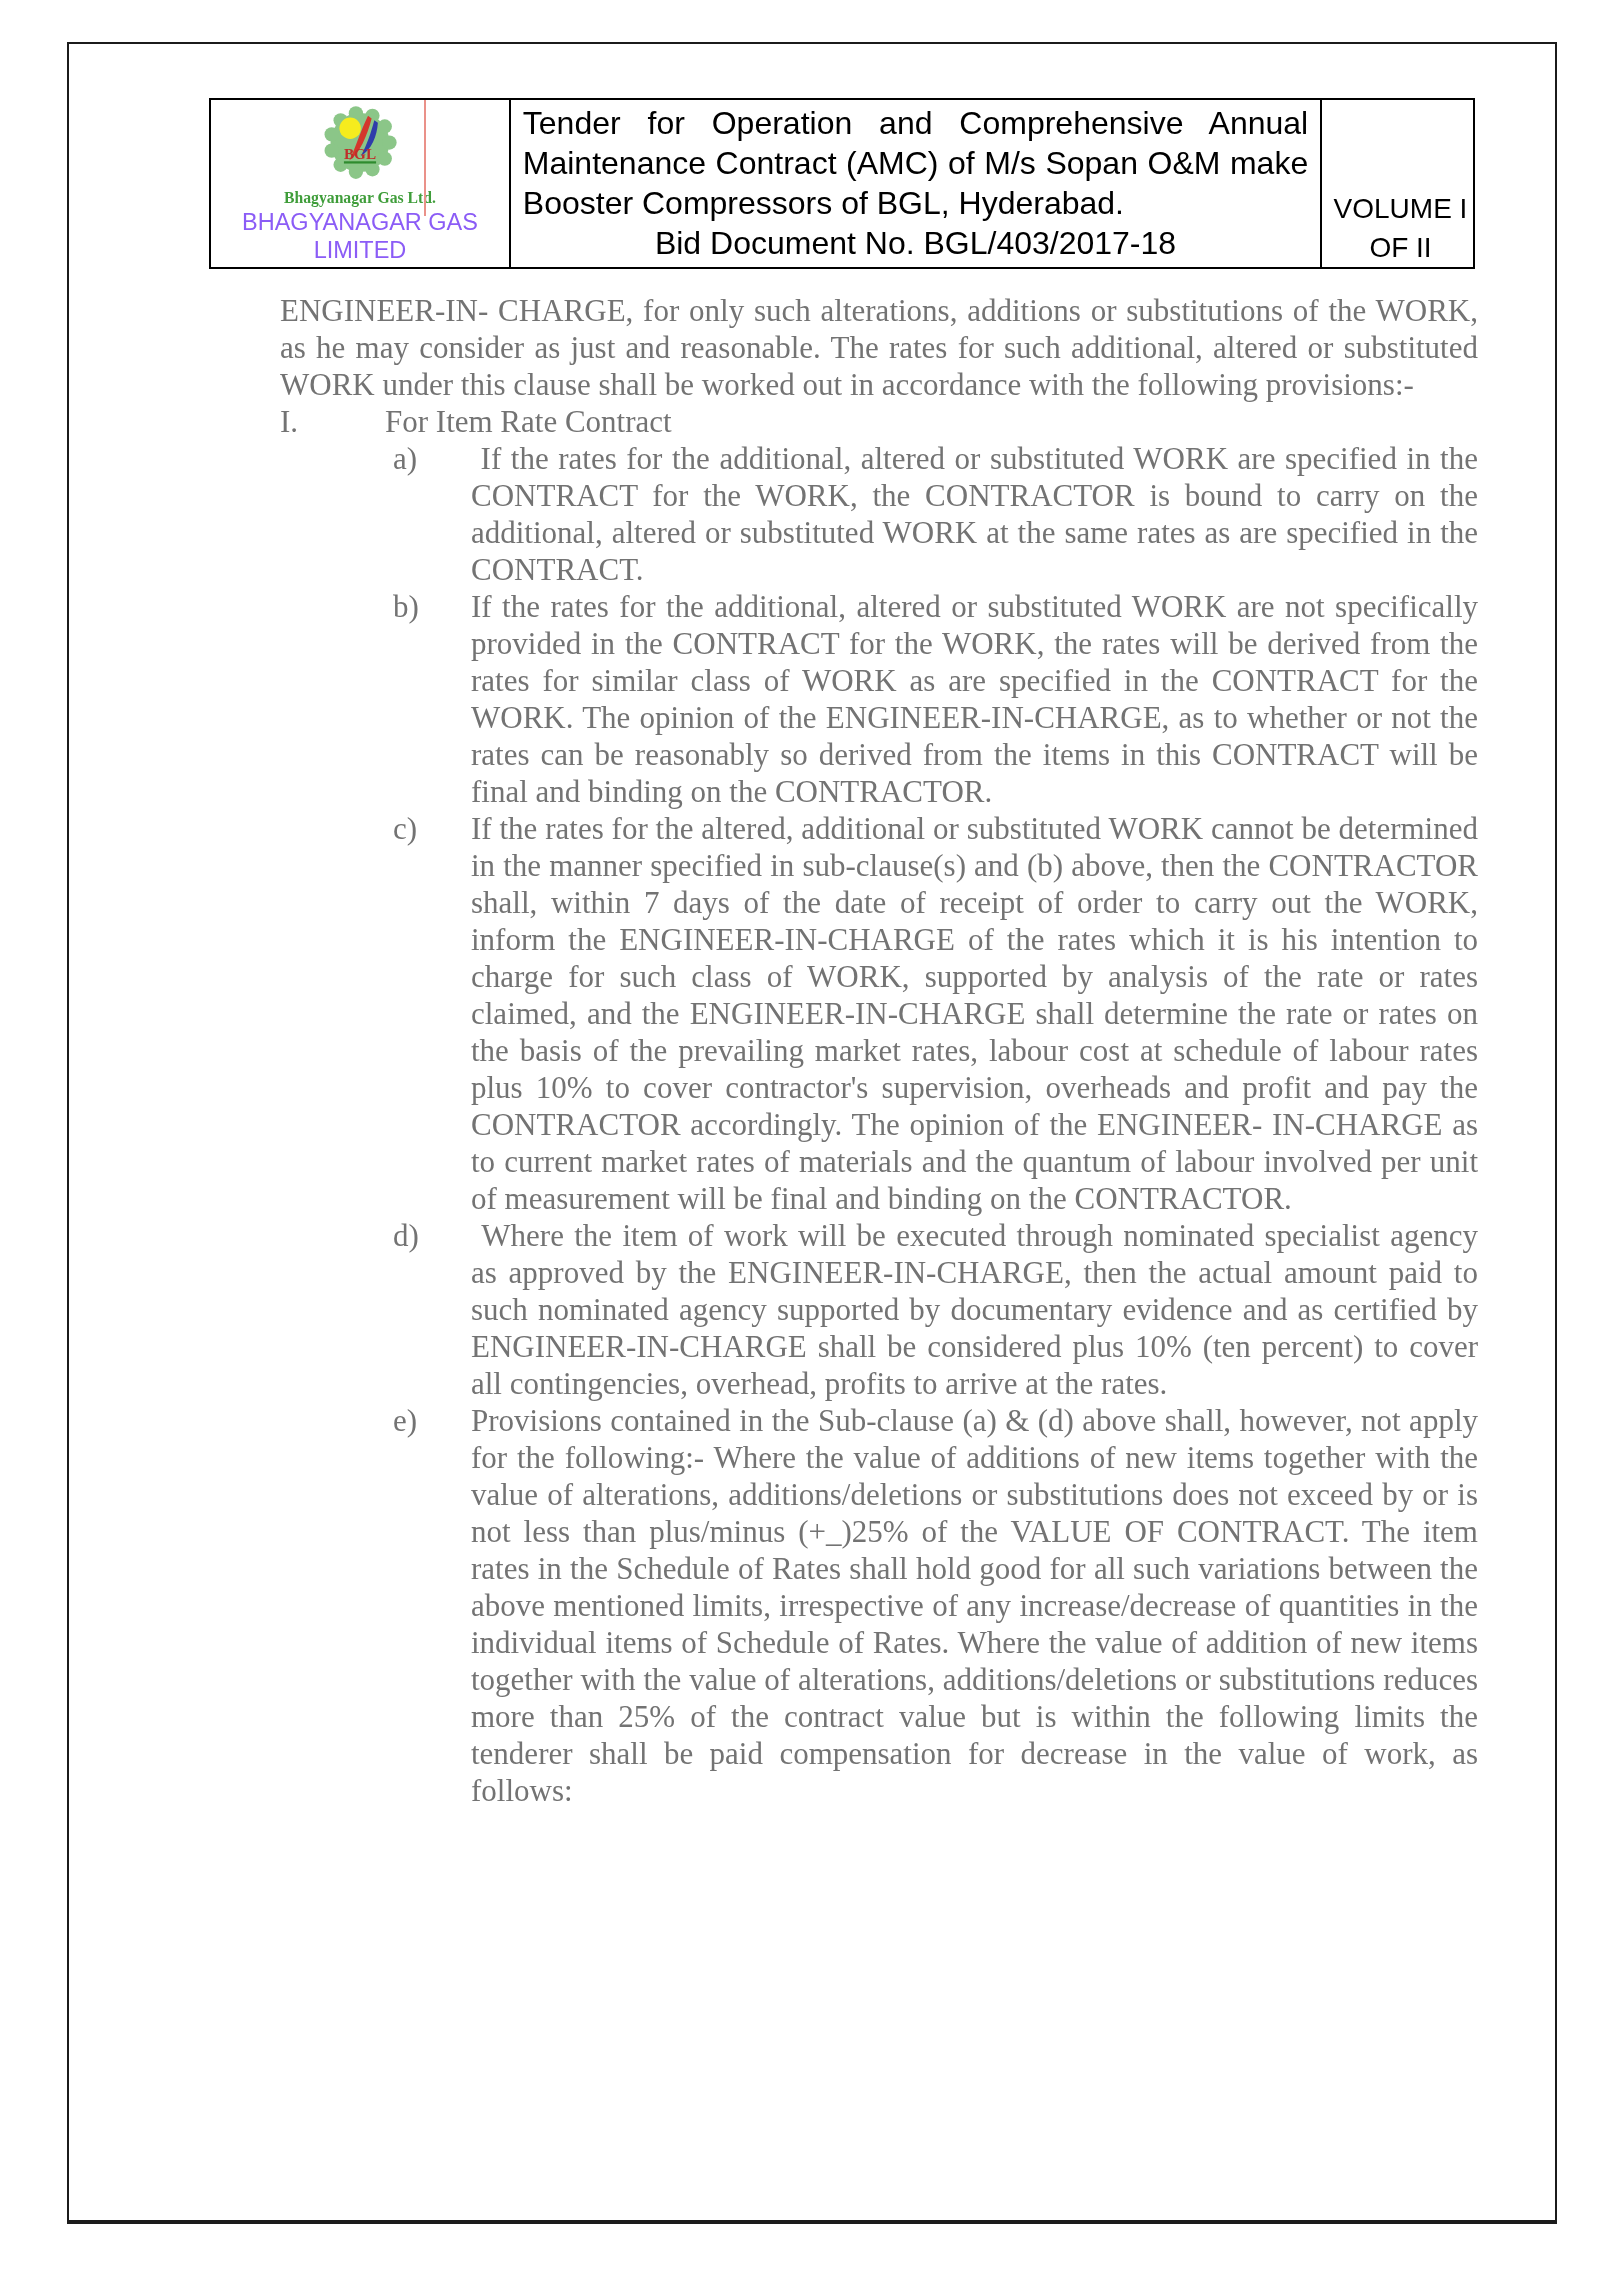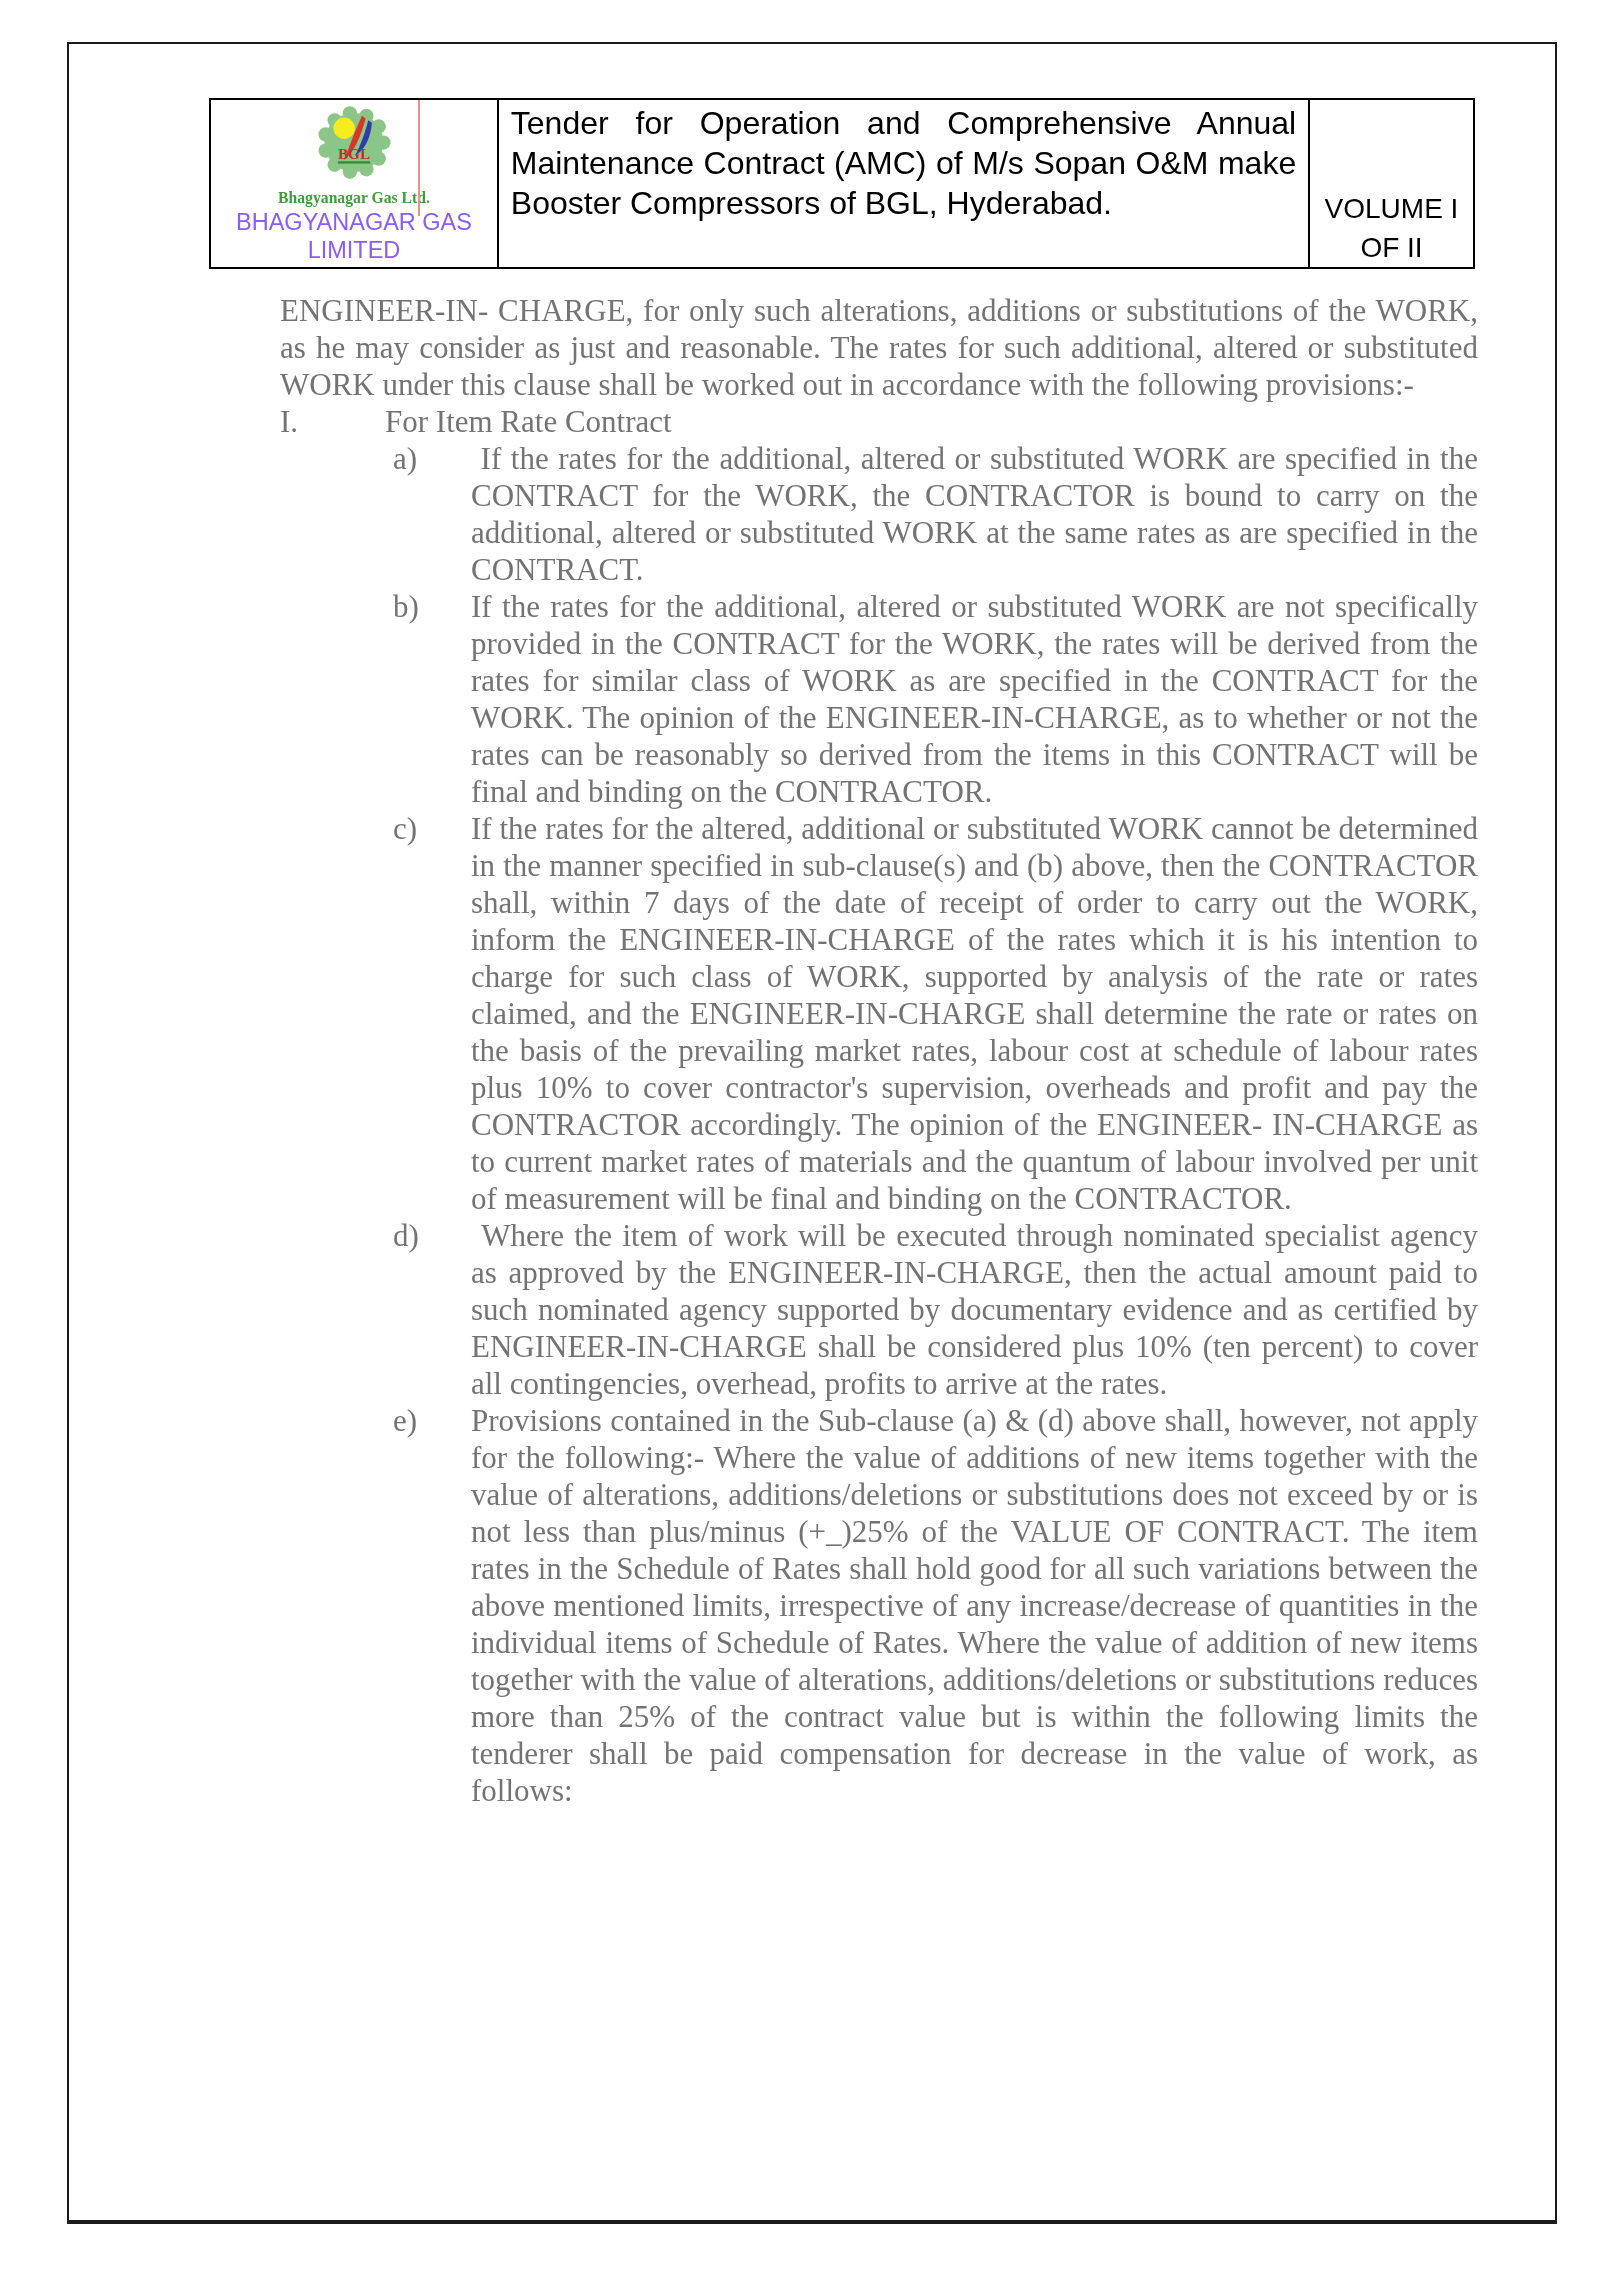--- a/index.html
+++ b/index.html
@@ -4,21 +4,21 @@
 <style>
   html,body{margin:0;padding:0;background:#e8e8e8;}
   .page{position:relative;width:1621px;height:2292px;background:#ffffff;overflow:hidden;
         font-family:"Liberation Serif",serif;color:#161616;}
   .frame{position:absolute;left:67px;top:42px;width:1490px;height:2182px;box-sizing:border-box;
          border:2px solid #1b1b1b;border-left-width:2.9px;border-bottom-width:4.9px;background:#fff;}
 
   
   .header-table{position:absolute;left:140px;top:54px;width:1266px;height:171px;box-sizing:border-box;
                 border:2px solid #000;display:flex;background:#fff;}
-  .cell{box-sizing:border-box;height:100%;}
+  .cell{box-sizing:border-box;height:100%;margin-left:6px;}
   .logo-cell{width:286px;position:relative;display:flex;flex-direction:column;align-items:center;}
   .red-line{position:absolute;left:207px;top:0;width:2px;height:116px;background:#ea9189;}
   .bgl-logo{margin-top:4.9px;}
   .logo-caption{font-size:15.7px;line-height:17.6px;font-weight:bold;
                 font-family:"Liberation Serif",serif;}
   .org-name{margin-top:2.9px;font-family:"Liberation Sans",sans-serif;font-size:23.5px;line-height:27.4px;
             text-align:center;color:#8b5cf6;}
   .title-cell{width:813px;border-left:2px solid #000;border-right:2px solid #000;padding:2.9px 11.8px 0;
               font-family:"Liberation Sans",sans-serif;font-size:32px;line-height:40px;color:#000;}
   .tender-title{text-align:justify;}
@@ -72,20 +72,21 @@
           <rect x="32" y="63" width="36" height="2.5" fill="#2e8b2e"></rect>
         </svg>
         <div class="logo-caption" style="color:#3f9d3a;">Bhagyanagar Gas Ltd.</div>
         <div class="org-name">
           <div>BHAGYANAGAR GAS</div>
           <div>LIMITED</div>
         </div>
       </div>
       <div class="cell title-cell">
         <div class="tender-title">Tender for Operation and Comprehensive Annual Maintenance Contract (AMC) of M/s Sopan O&amp;M make Booster Compressors of BGL, Hyderabad.</div>
+        <div class="bid-doc">Bid Document No. BGL/403/2017-18</div>
       </div>
       <div class="cell volume-cell">
         <div>VOLUME I</div>
         <div>OF II</div>
       </div>
     </div>
 
     <div class="body-text">
       <p class="intro">ENGINEER-IN- CHARGE, for only such alterations, additions or substitutions of the WORK, as he may consider as just and reasonable. The rates for such additional, altered or substituted WORK under this clause shall be worked out in accordance with the following provisions:-</p>
       <div class="section-row">

